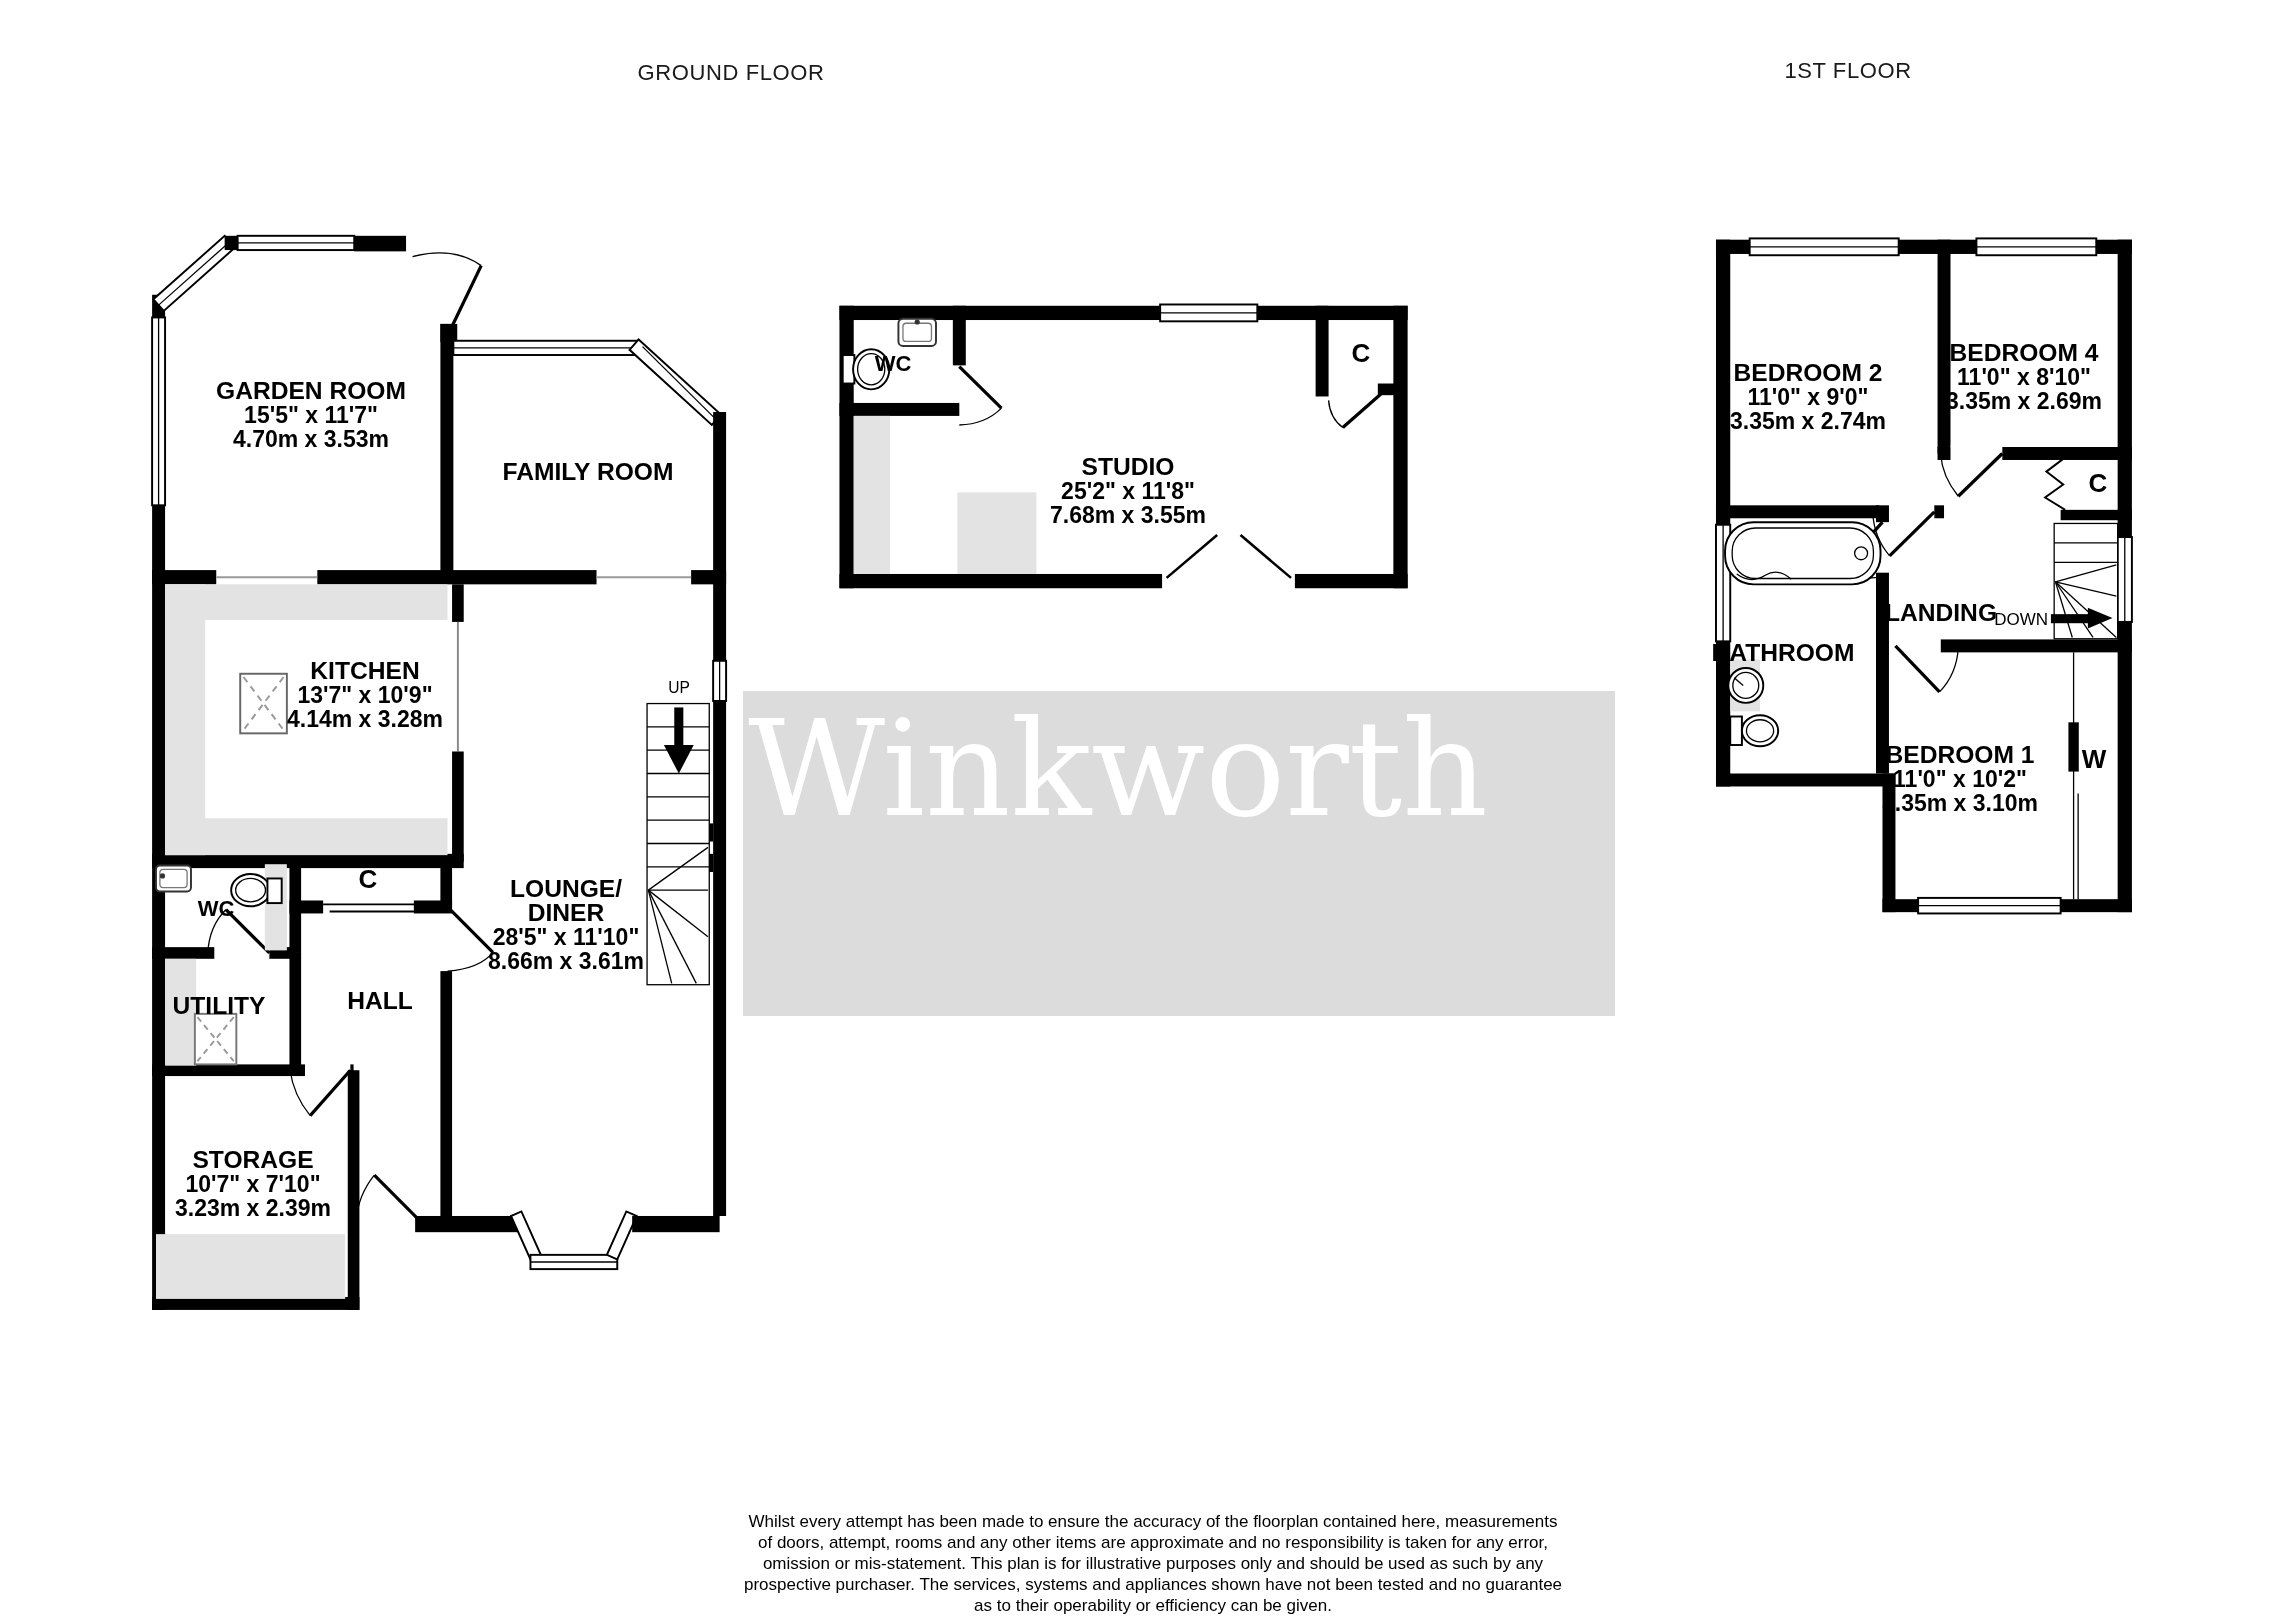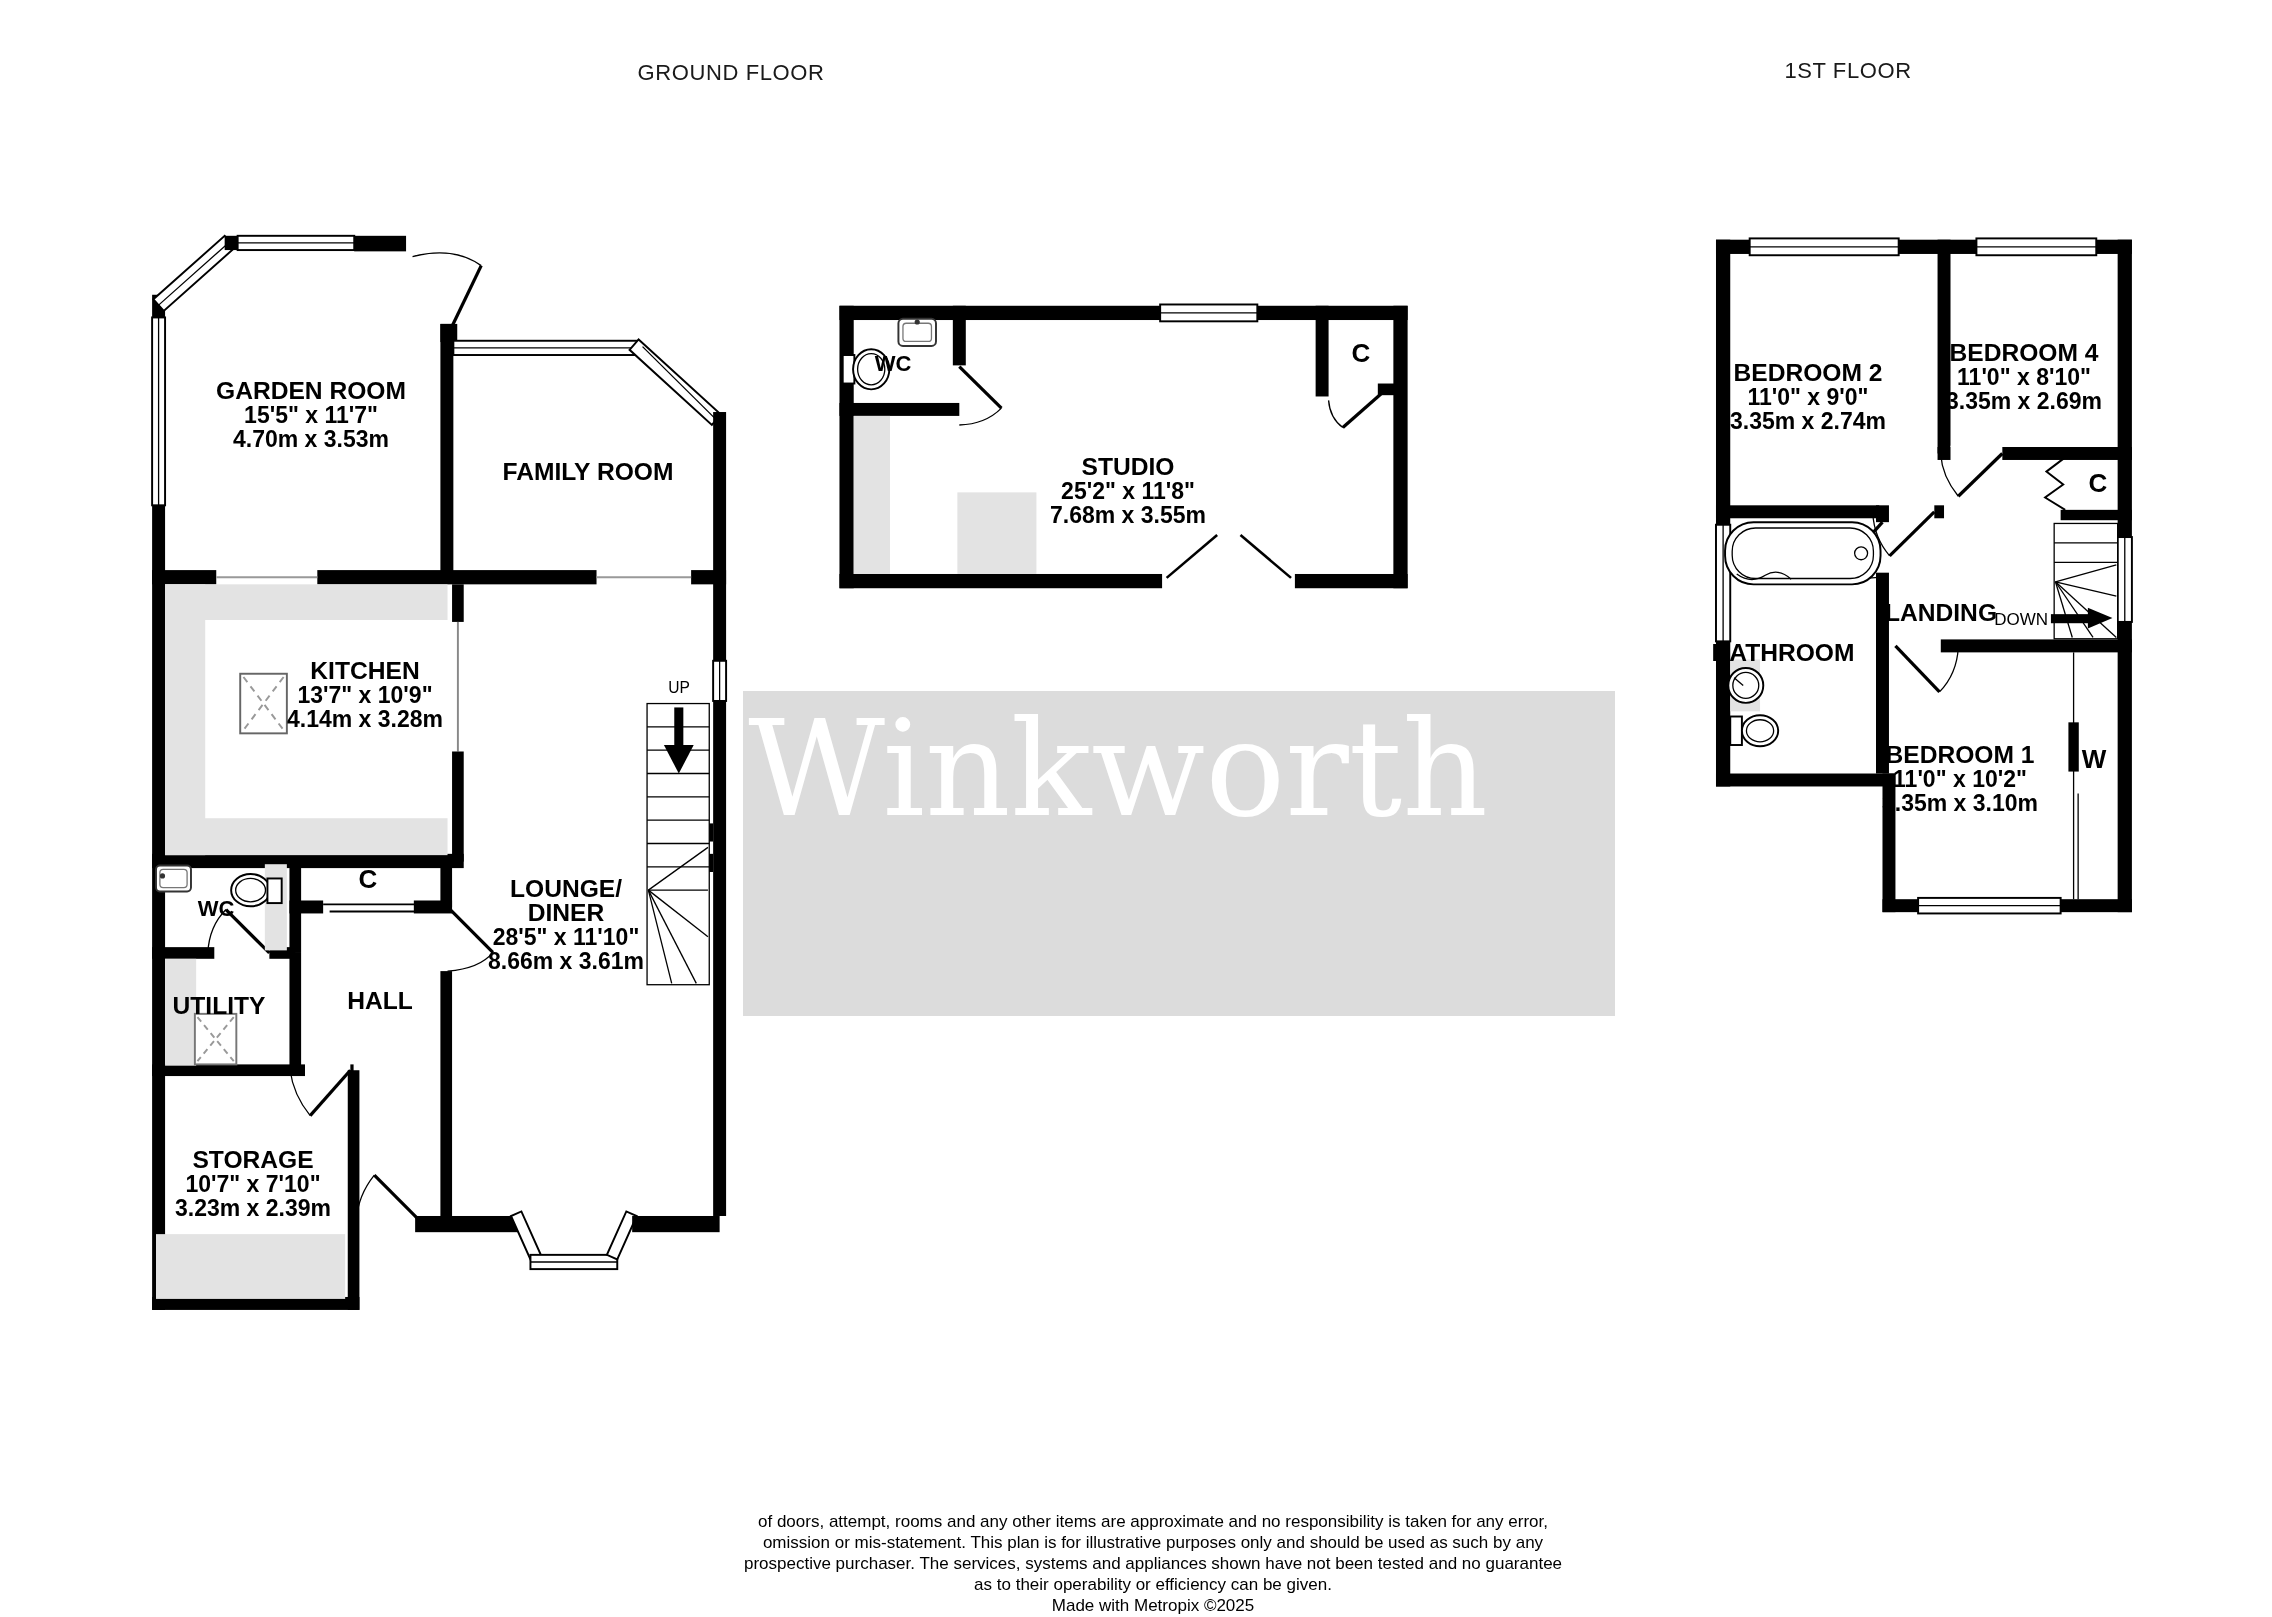--- a/index.html
+++ b/index.html
@@ -384,20 +384,21 @@
   </div>
 
   <div class="small-label" style="left:368px;top:879px;font-size:26px;">C</div>
   <div class="small-label" style="left:1361px;top:353px;font-size:26px;">C</div>
   <div class="small-label" style="left:2098px;top:483px;font-size:26px;">C</div>
   <div class="small-label" style="left:2094px;top:759px;font-size:26px;">W</div>
   <div class="tiny-label" style="left:679px;top:688px;">UP</div>
   <div class="down-label" style="left:2048px;top:620px;">DOWN</div>
 
   <div id="footer">
+    <div>Whilst every attempt has been made to ensure the accuracy of the floorplan contained here, measurements</div>
     <div>of doors, attempt, rooms and any other items are approximate and no responsibility is taken for any error,</div>
     <div>omission or mis-statement. This plan is for illustrative purposes only and should be used as such by any</div>
     <div>prospective purchaser. The services, systems and appliances shown have not been tested and no guarantee</div>
     <div>as to their operability or efficiency can be given.</div>
     <div>Made with Metropix ©2025</div>
   </div>
 
 </div>
 
 

